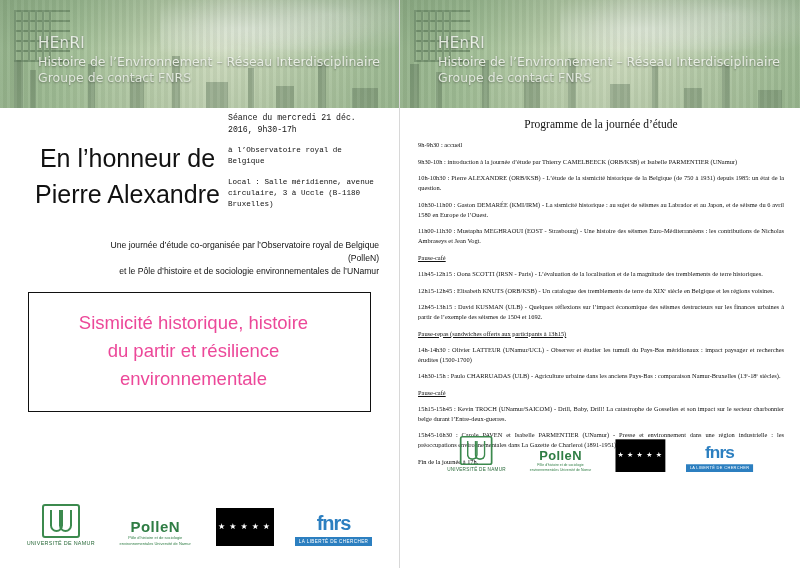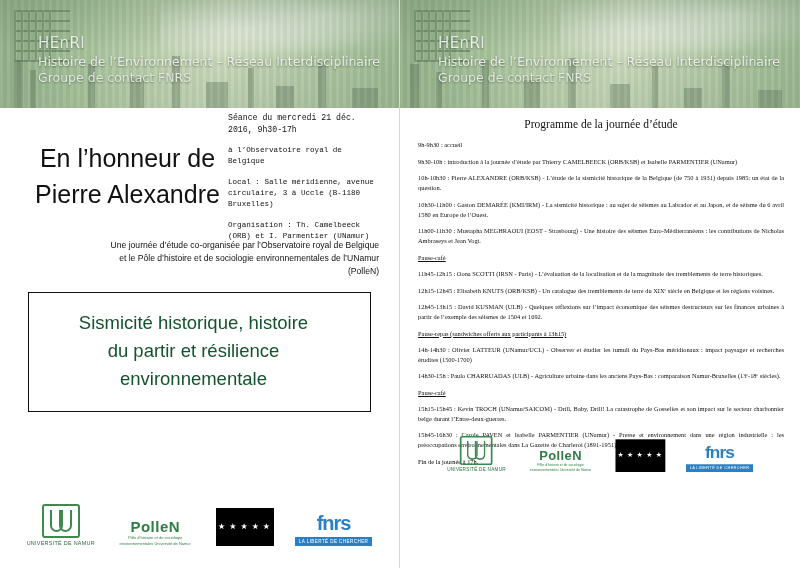--- a/index.html
+++ b/index.html
@@ -94,21 +94,21 @@
   }
 
   .bigtitle{
     margin:14px 8px 0 8px;
     border:1.6px solid #111;
     padding:16px 22px 18px 10px;
     text-align:center;
     font-family:"Liberation Sans", sans-serif;
     font-size:18.5px;
     line-height:1.5;
-    color:#14532d;
+    color:#ec4899;
   }
 
   .freeentry{
     margin-top:20px;
     text-align:center;
     font-family:"Liberation Sans", sans-serif;
     font-size:7.6px;
     color:#111;
   }
   .freeentry a{color:#2222cc;text-decoration:underline;}
@@ -211,27 +211,26 @@
 
       <div class="honor">
         <div>En l’honneur de</div>
         <div>Pierre Alexandre</div>
       </div>
 
       <div class="infoblock">
         <div class="line seance">Séance du mercredi 21 déc. 2016, 9h30-17h</div>
         <div class="line">à l’Observatoire royal de Belgique</div>
         <div class="line">Local : Salle méridienne, avenue circulaire, 3 à Uccle (B-1180 Bruxelles)</div>
-        <div class="line">Organisation : Th. Camelbeeck (ORB) et I. Parmentier (UNamur)</div>
       </div>
 
       <div class="coorg">
         <div>Une journée d’étude co-organisée par l’Observatoire royal de Belgique</div>
+        <div>(PolleN)</div>
         <div>et le Pôle d’histoire et de sociologie environnementales de l’UNamur</div>
-        <div>(PolleN)</div>
       </div>
 
       <div class="bigtitle">
         <div>Sismicité historique, histoire</div>
         <div>du partir et résilience</div>
         <div>environnementale</div>
       </div>
 
 
       <div class="logos">

